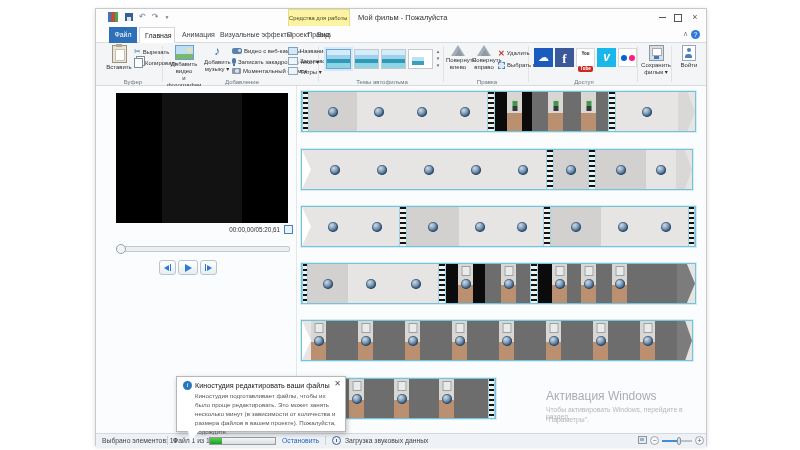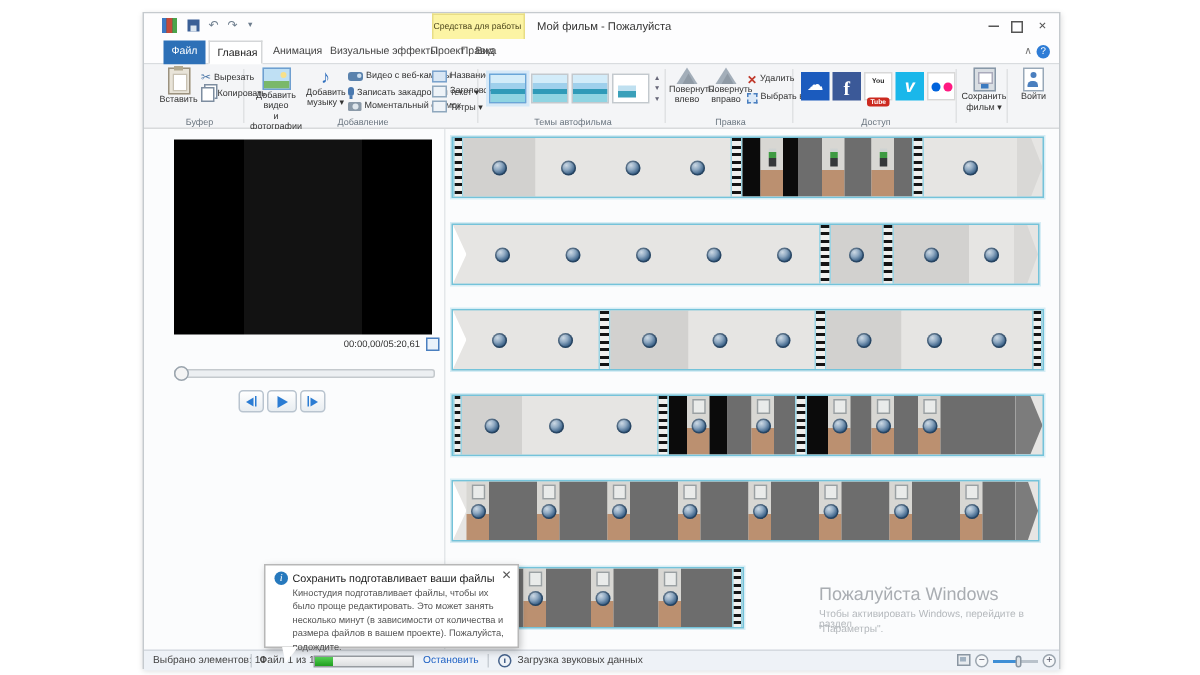--- a/index.html
+++ b/index.html
@@ -524,27 +524,27 @@
             <div class="seg seg-dk" style="flex: 0 0 30px;"></div>
             <div class="seg seg-th" style="flex: 0 0 15px;">
               <div class="machine"></div>
               <div class="clock abs"></div>
             </div>
             <div class="seg seg-dk" style="flex: 1 1 34px;"></div>
             <div class="seg seg-sp" style="flex: 0 0 7px;"></div>
           </div>
         </div>
 
-    <div id="wm1">Пожалуйста Windows</div>
+    <div id="wm1">Активация Windows</div>
     <div id="wm2">Чтобы активировать Windows, перейдите в раздел</div>
     <div id="wm3">"Параметры".</div>
 
     <div id="popup">
       <div class="info">i</div>
-      <div class="ptitle">Сохранить подготавливает ваши файлы</div>
+      <div class="ptitle">Киностудия редактировать ваши файлы</div>
       <div class="pclose">✕</div>
       <div class="pbody">Киностудия подготавливает файлы, чтобы их было проще редактировать. Это может занять несколько минут (в зависимости от количества и размера файлов в вашем проекте). Пожалуйста, подождите.</div>
     </div>
     <div id="ptail"></div>
   </div>
 
   <div id="statusbar">
     <span class="sitem" style="left:6px;">Выбрано элементов: 10</span>
     <span class="sdiv" style="left:71px;"></span>
     <span class="sitem" style="left:77px;">Файл 1 из 10</span>

